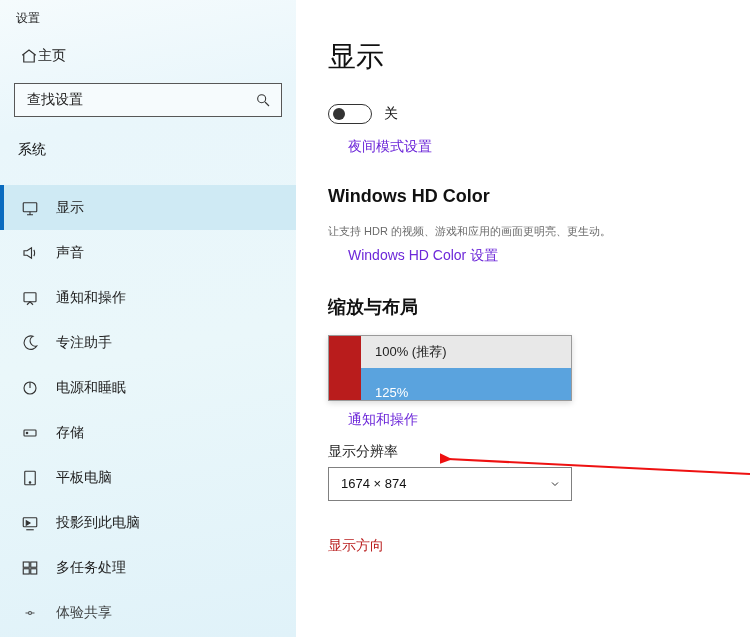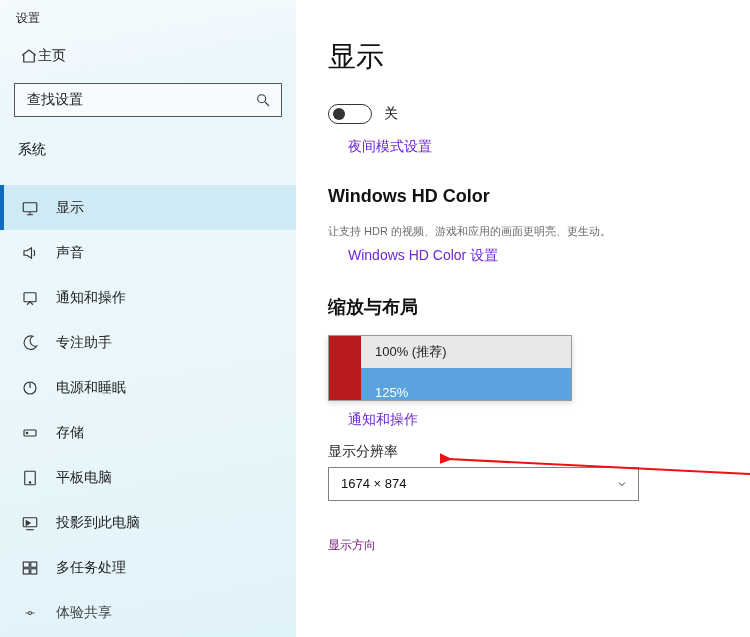--- a/index.html
+++ b/index.html
@@ -32,24 +32,24 @@
     .toggle-row { display:flex; align-items:center; gap:12px; margin-top:6px; }
     .toggle { width:44px; height:20px; border:1px solid #333; border-radius:10px; position:relative; background:#fff; }
     .toggle .knob { width:12px; height:12px; border-radius:50%; background:#333; position:absolute; top:3px; left:4px; }
     .toggle-text { font-size:14px; }
     .link { color:#6d28d9; font-size:14px; display:inline-block; margin-top:14px;margin-left:20px; }
     .desc { font-size:11px; color:#6b6b6b; line-height:1.6; margin-top:4px; }
     .dropdown { width:244px; border:1px solid #9a9a9a; margin-top:4px; background:#b91c1c; box-shadow:0 2px 6px rgba(0,0,0,.15);padding-left:32px; }
     .dd-opt { height:32px; display:flex; align-items:center; padding:0 14px; font-size:13px; color:#222; }
     .dd-opt.rec { background:#e8e8e8; }
     .dd-opt.sel { background:#5aa3de; color:#fff;align-items:flex-end; }
-    .select { width:311px; height:34px; border:1px solid #808080; display:flex; align-items:center; justify-content:space-between; padding:0 10px 0 12px; font-size:13px; margin-top:6px; }
+    .select { width:244px; height:34px; border:1px solid #808080; display:flex; align-items:center; justify-content:space-between; padding:0 10px 0 12px; font-size:13px; margin-top:6px; }
     .select .chev { width:12px; height:12px; }
     .section-label { font-size:14px; color:#222; margin-bottom:6px; }
-    .cut-label { font-size:12px; color:#701a75;margin-top:36px; }
+    .cut-label { font-size:14px; color:#b91c1c;margin-top:36px; }
     
     .arrow { position:absolute; left:440px; top:452px; pointer-events:none; }
     svg { display:block; }
   </style>
 </head>
 <body>
 
 <div class="root">
 
   <div class="sidebar">

